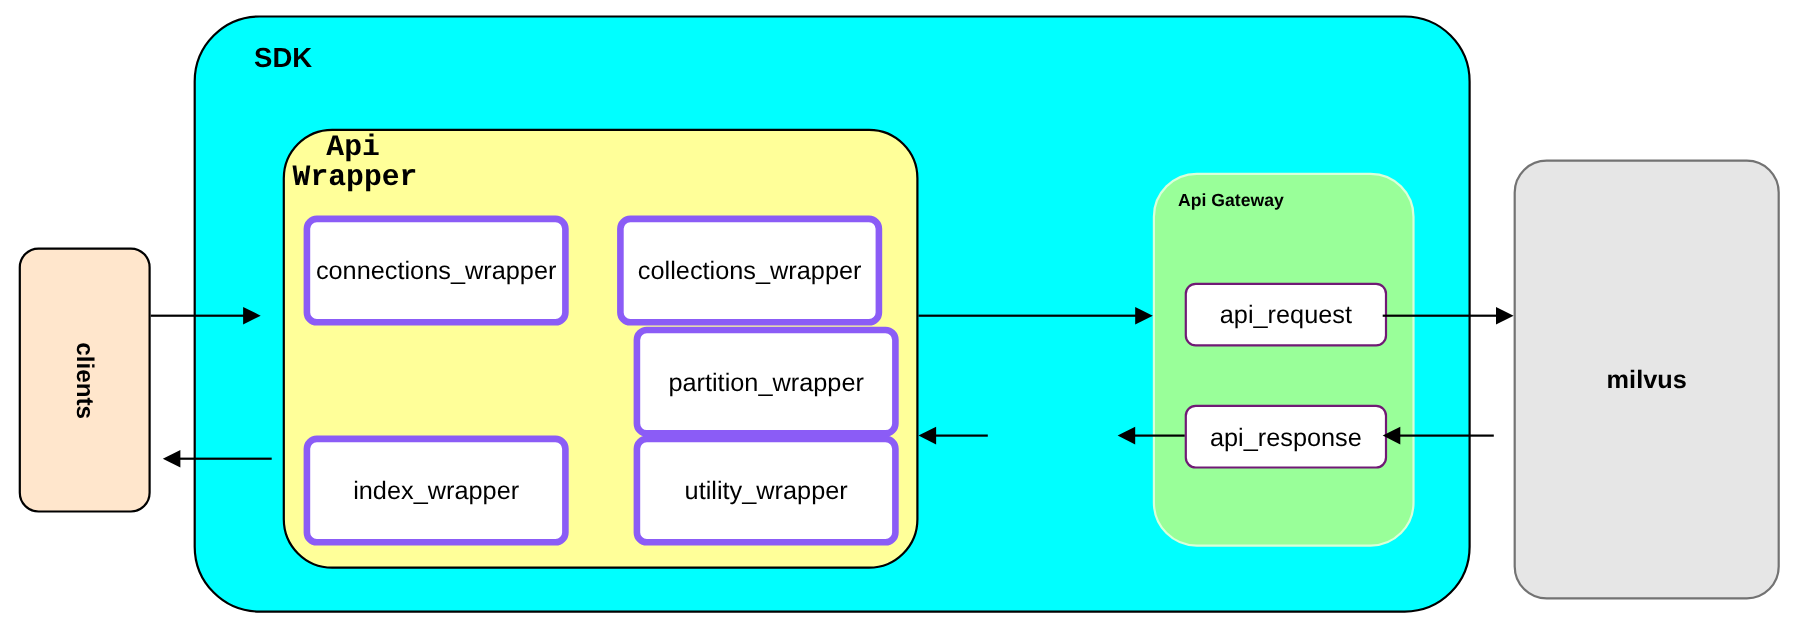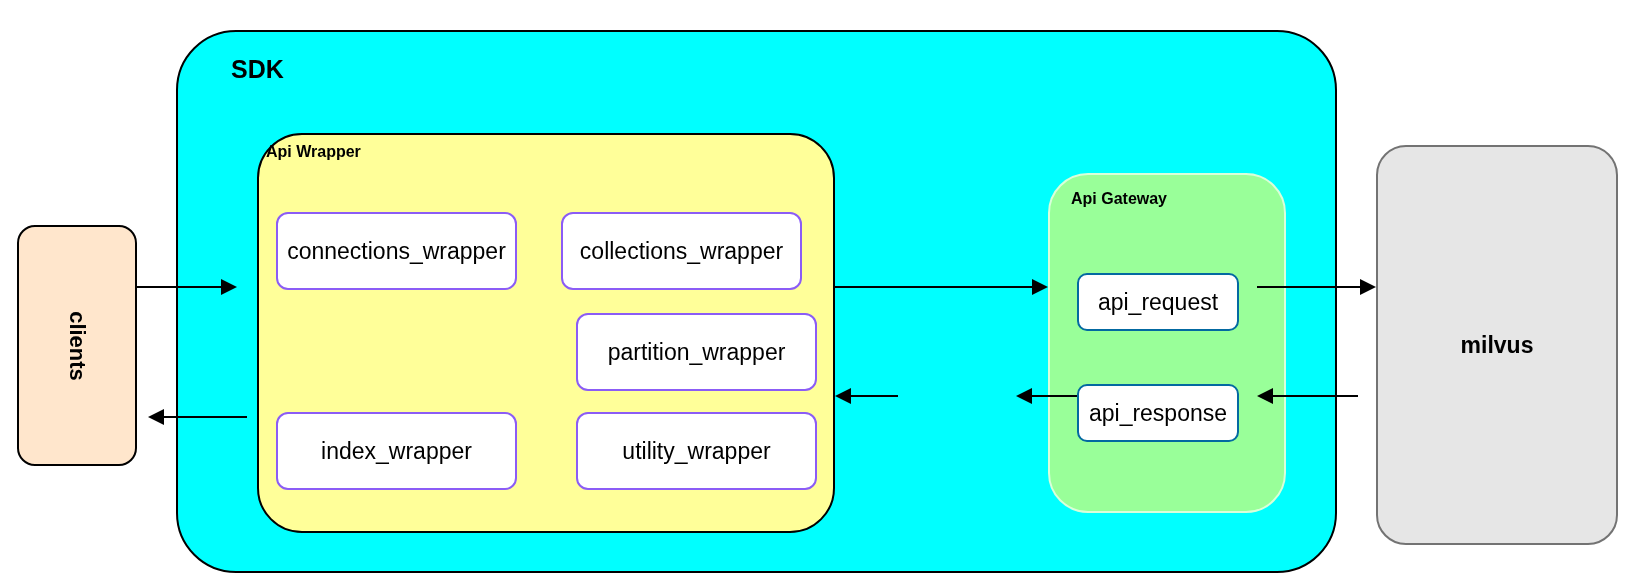--- a/index.html
+++ b/index.html
@@ -15,40 +15,40 @@
   .clients {
     left:17px; top:225px; width:120px; height:241px;
     background:#FFE6CC; border:2px solid #000; border-radius:18px;
     font-weight:bold; font-size:22px;
   }
   .clients .vtext { transform:rotate(90deg); white-space:nowrap; }
 
   
   .sdk {
     left:176px; top:14px; width:1161px; height:543px;
-    background:#00FFFF; border:2px solid #000; border-radius:60px;margin-top:16px;
+    background:#00FFFF; border:2px solid #000; border-radius:60px;
   }
   .sdk-label {
     position:absolute; left:53px; top:24px;
     font-weight:bold; font-size:25px; line-height:27px;
   }
 
   
   .api-wrapper {
     position:absolute; left:79px; top:101px; width:578px; height:400px;
     background:#FFFF99; border:2px solid #000; border-radius:45px;
     box-sizing:border-box;
   }
   .api-wrapper-label {
     position:absolute; left:7px; top:3px; width:110px;
-    font-weight:bold; font-size:16px; line-height:27px; text-align:left;
+    font-weight:bold; font-size:27px; line-height:27px; text-align:center;font-family:Liberation Mono, monospace;
   }
   .wbox {
-    position:absolute; width:241px; height:78px;
-    background:#fff; border:2px solid #8b5cf6; border-radius:12px;
+    position:absolute; width:241px; height:100px;
+    background:#fff; border:6px solid #8b5cf6; border-radius:12px;
     font-size:23px; box-sizing:border-box;
   }
   .wb-c0 { left:17px;  top:77px; }
   .wb-c1 { left:302px; top:77px; }
   .wb-c2 { left:17px;  top:178px; }
   .wb-c3 { left:317px; top:178px; }
   .wb-c4 { left:17px;  top:277px; }
   .wb-c5 { left:317px; top:277px; }
 
   
@@ -62,22 +62,22 @@
   .api-gateway {
     position:absolute; left:870px; top:141px; width:238px; height:340px;
     background:#99FF99; border:2px solid #d9ffd9; border-radius:40px;
     box-sizing:border-box;
   }
   .api-gateway-label {
     position:absolute; left:14px; top:10px; width:110px;
     font-weight:bold; font-size:16px; line-height:27px; text-align:center;
   }
   .gbox {
-    position:absolute; left:27px; width:162px; height:58px;
-    background:#fff; border:2px solid #0369a1; border-radius:10px;
+    position:absolute; left:27px; width:184px; height:58px;
+    background:#fff; border:2px solid #701a75; border-radius:10px;
     font-size:23px; box-sizing:border-box;
   }
   .gb-request  { top:98px; }
   .gb-response { top:209px; }
 
   
   .milvus {
     left:1376px; top:145px; width:242px; height:400px;
     background:#E6E6E6; border:2px solid #737373; border-radius:30px;
     font-weight:bold; font-size:23px;

